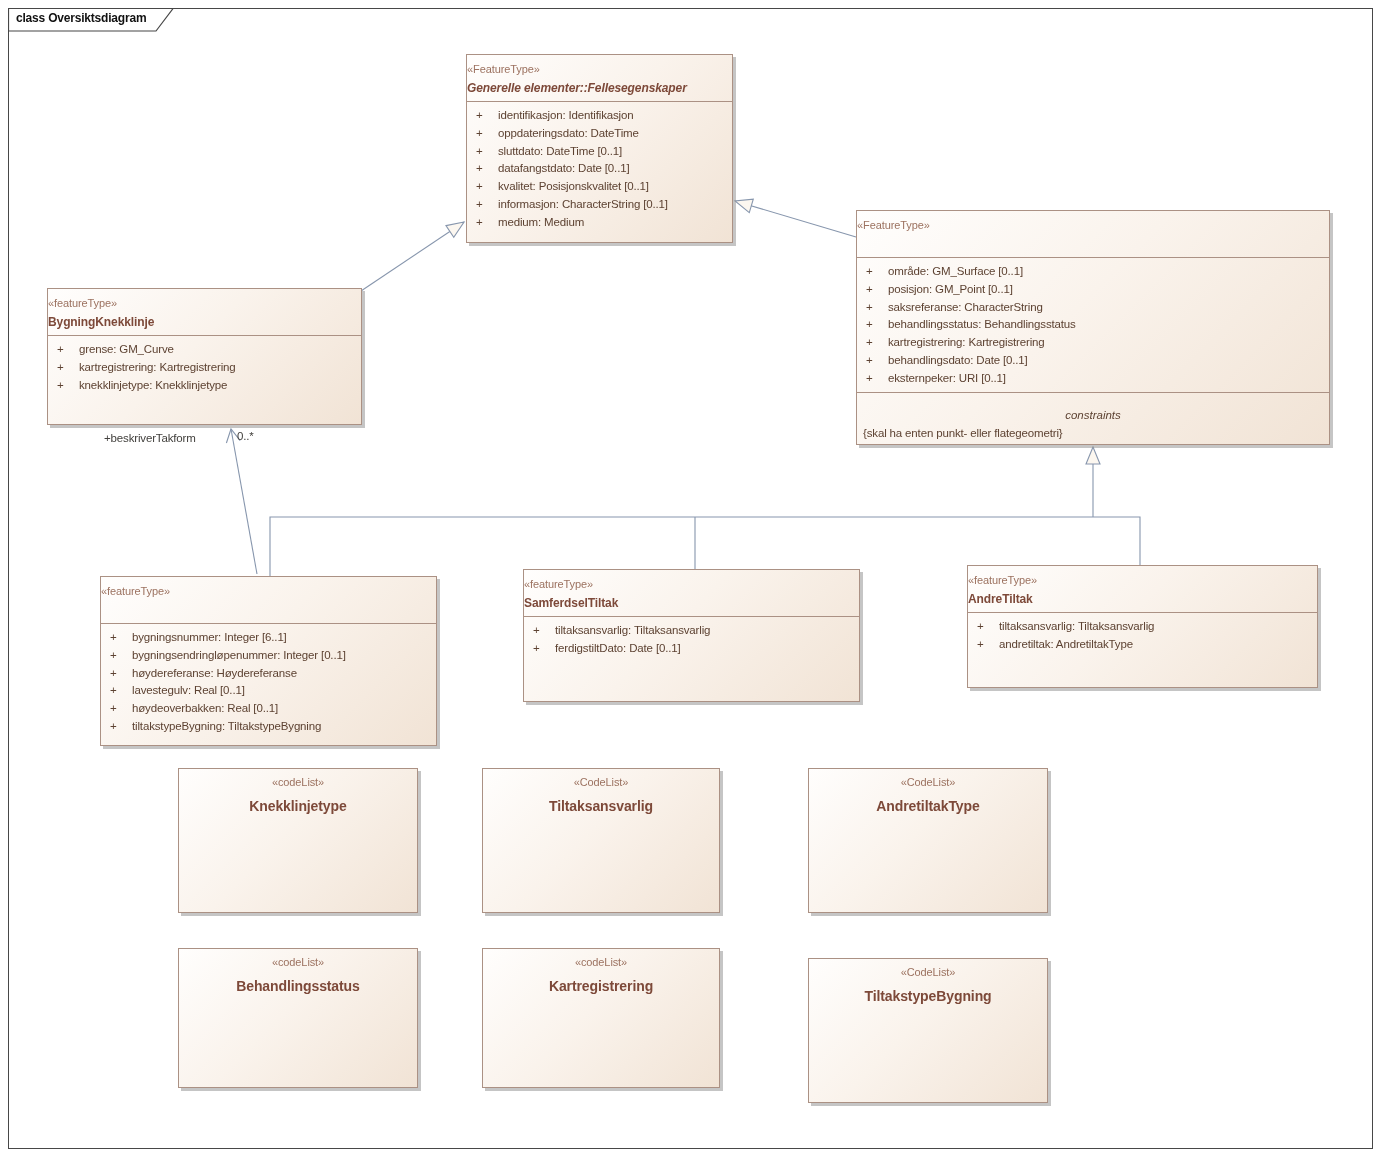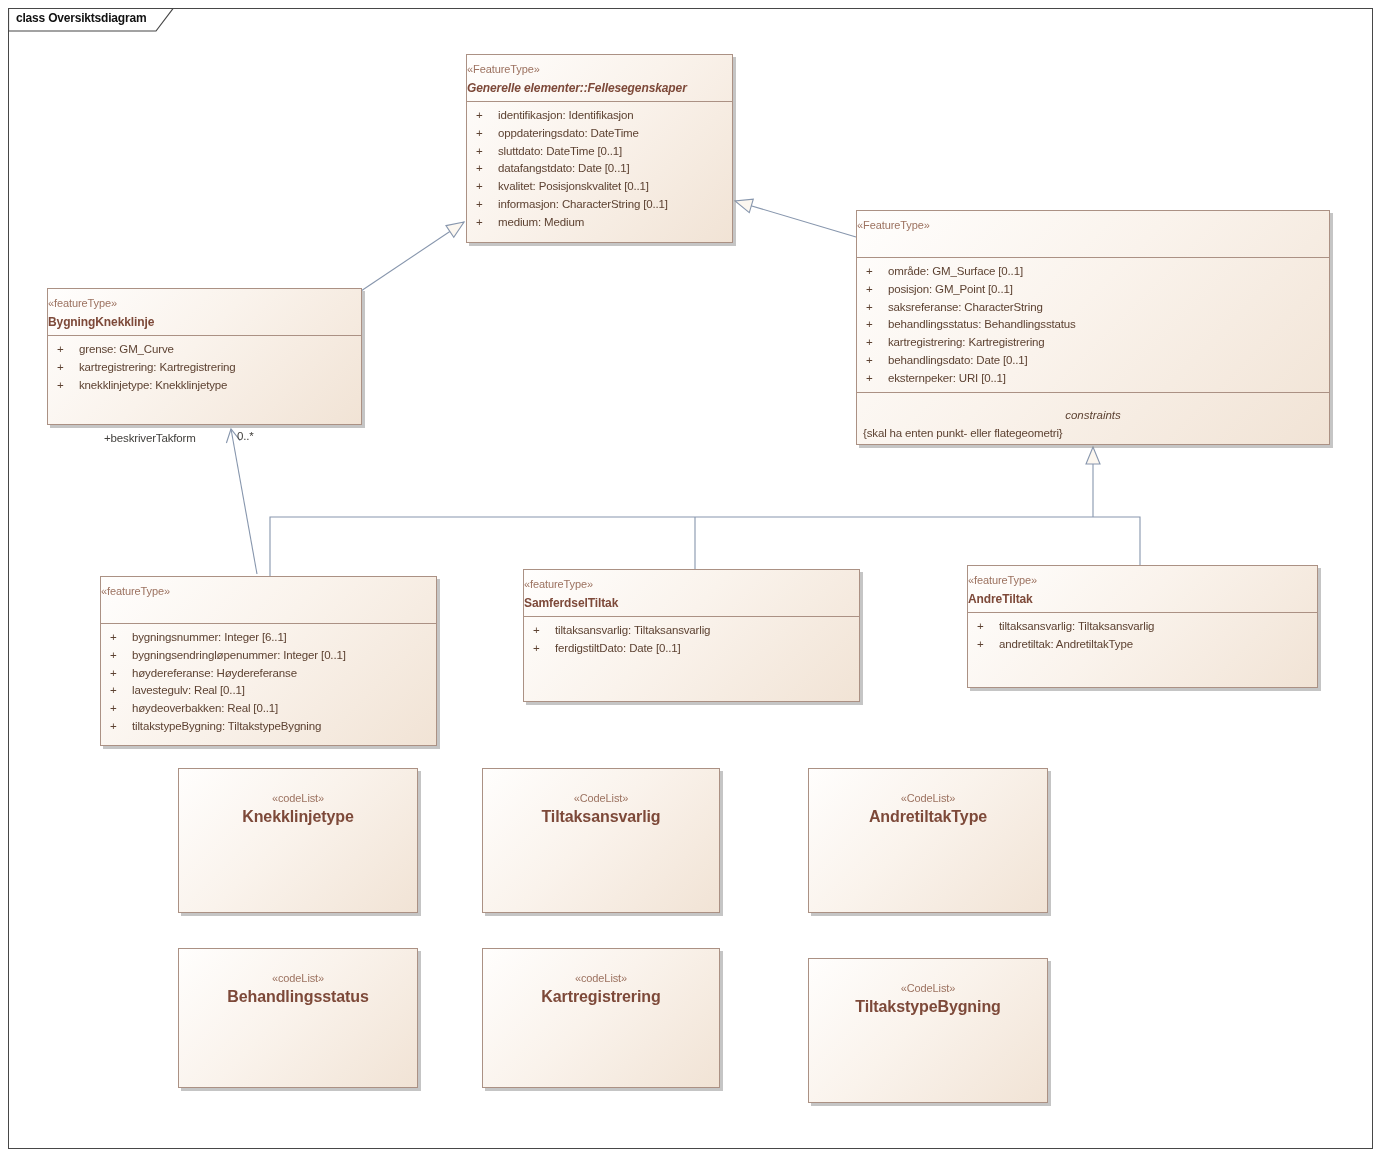--- a/index.html
+++ b/index.html
@@ -40,23 +40,23 @@
   .attrs{padding-top:5px;}
   .attr-line{display:flex;font-size:11.5px;line-height:17.8px;color:#5d4232;letter-spacing:-0.15px;white-space:nowrap;}
   .attr-line .vis{width:22px;padding-left:9px;flex:0 0 auto;}
 
   .constraints{position:absolute;left:0;right:0;bottom:0;height:52px;
                border-top:1px solid #ab9184;box-sizing:border-box;}
   .c-label{font-size:11.5px;line-height:20px;font-style:italic;text-align:center;color:#5d4232;margin-top:12px;}
   .c-text{font-size:11.5px;line-height:16px;padding-left:6px;color:#5d4232;letter-spacing:-0.15px;}
 
   
-  .code-box{padding-top:20px;}
+  .code-box{padding-top:4px;}
   .code-box .stereo{font-size:11px;line-height:18px;}
-  .code-box .cname{font-size:16px;line-height:19px;}
+  .code-box .cname{font-size:14px;line-height:19px;margin-top:6px;}
   .code-box .hdr2{text-align:center;}
 
   
   #box-felles        {left:466px;top:54px;width:267px;height:189px;}
   #box-knekklinje    {left:47px;top:288px;width:315px;height:137px;}
   #box-tiltakgenerell{left:856px;top:210px;width:474px;height:235px;}
   #box-bygningtiltak {left:100px;top:576px;width:337px;height:170px;}
   #box-samferdsel    {left:523px;top:569px;width:337px;height:133px;}
   #box-andretiltak   {left:967px;top:565px;width:351px;height:123px;}
   #cl-knekklinjetype  {left:178px;top:768px;width:240px;height:145px;}

